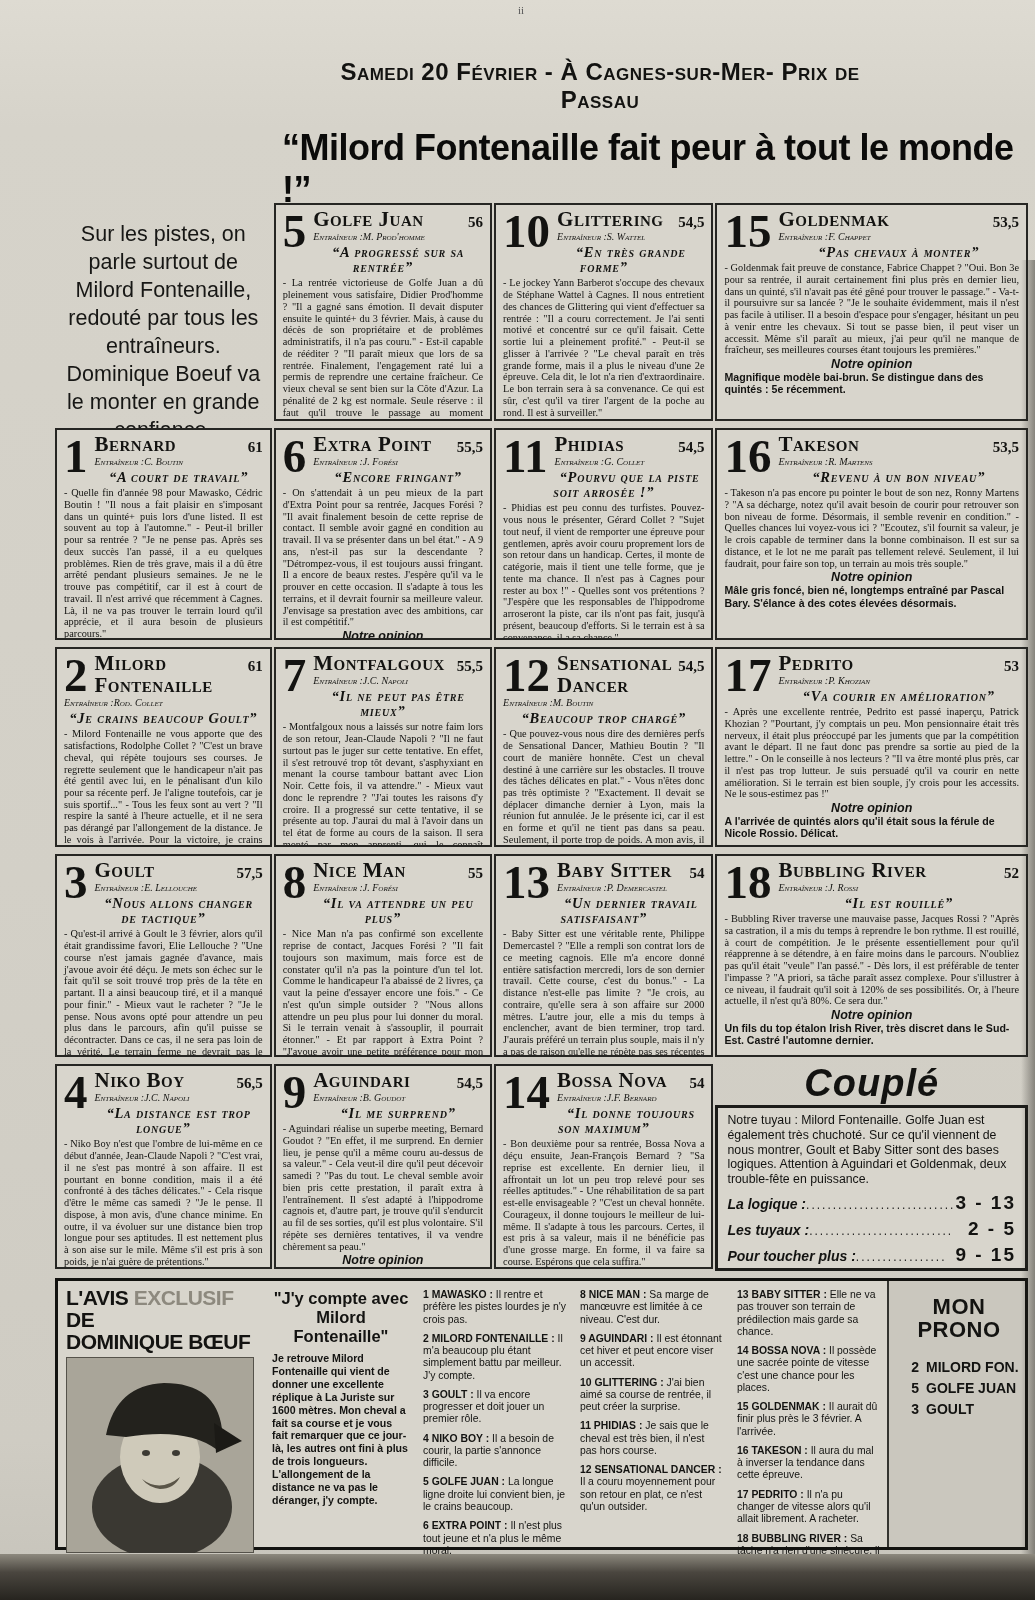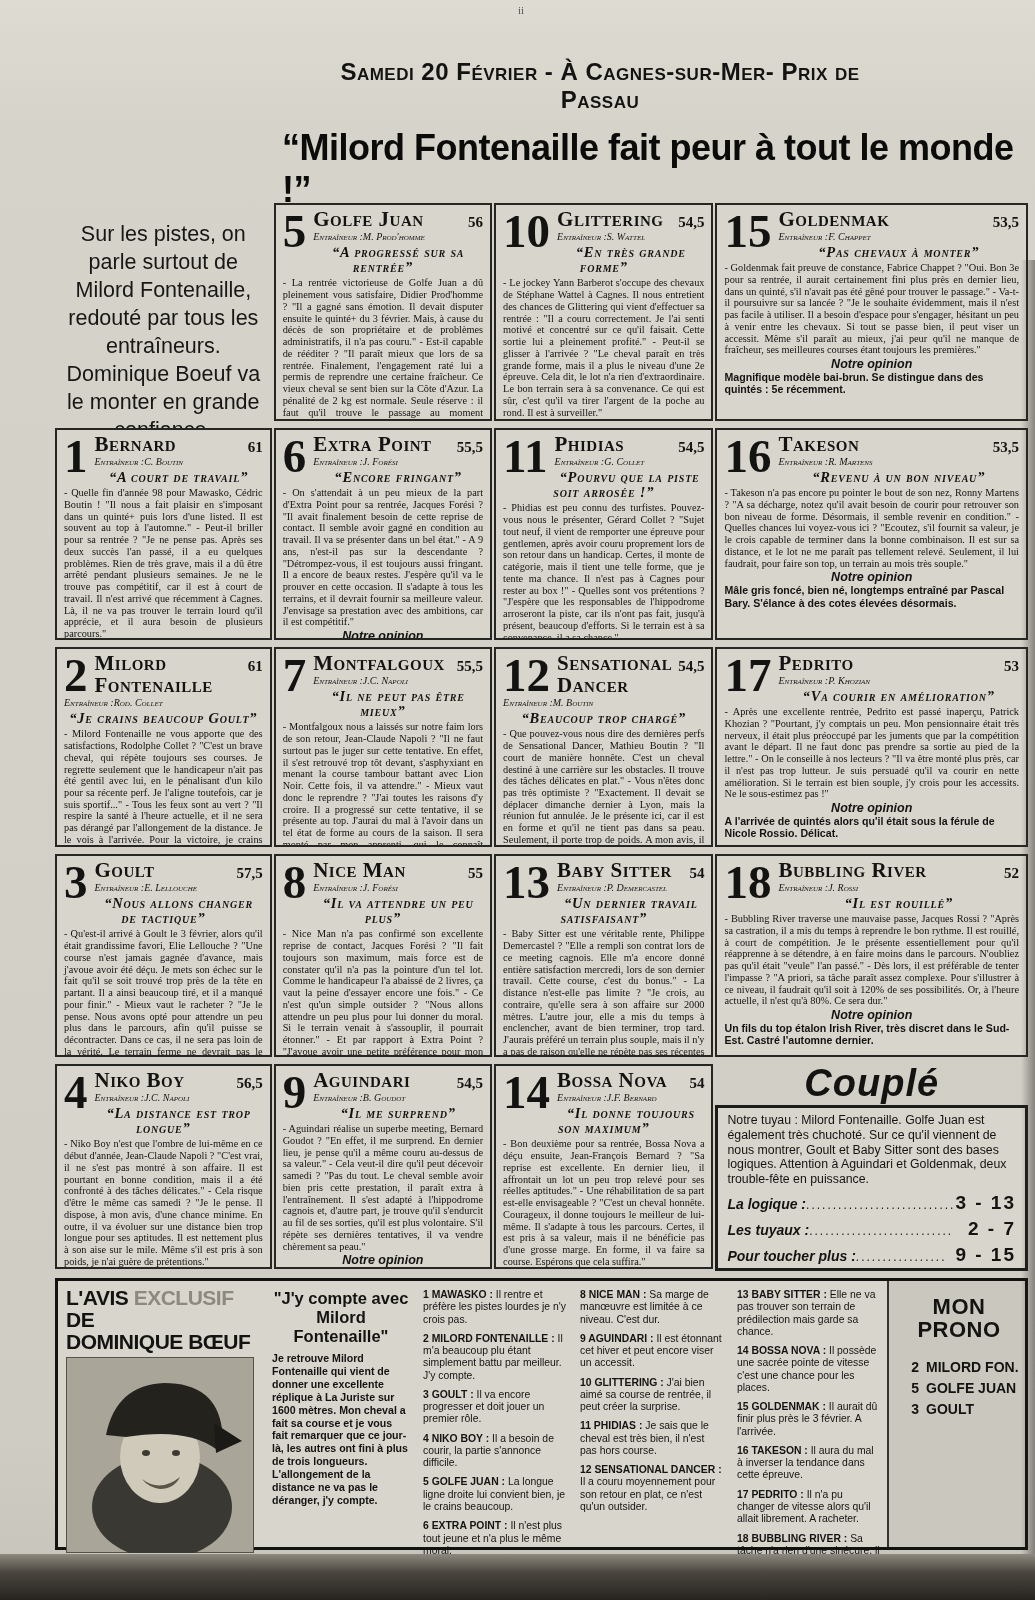--- a/index.html
+++ b/index.html
@@ -305,21 +305,21 @@
 
               <div class="cline">
                 <span class="lab">La logique :</span>
                 <span class="dots">............................</span>
                 <span class="nums">3 - 13</span>
               </div>
 
               <div class="cline">
                 <span class="lab">Les tuyaux :</span>
                 <span class="dots">...........................</span>
-                <span class="nums">2 - 7</span>
+                <span class="nums">2 - 5</span>
               </div>
 
               <div class="cline">
                 <span class="lab">Pour toucher plus :</span>
                 <span class="dots">.................</span>
                 <span class="nums">9 - 15</span>
               </div>
 
               <div class="cline">
 

